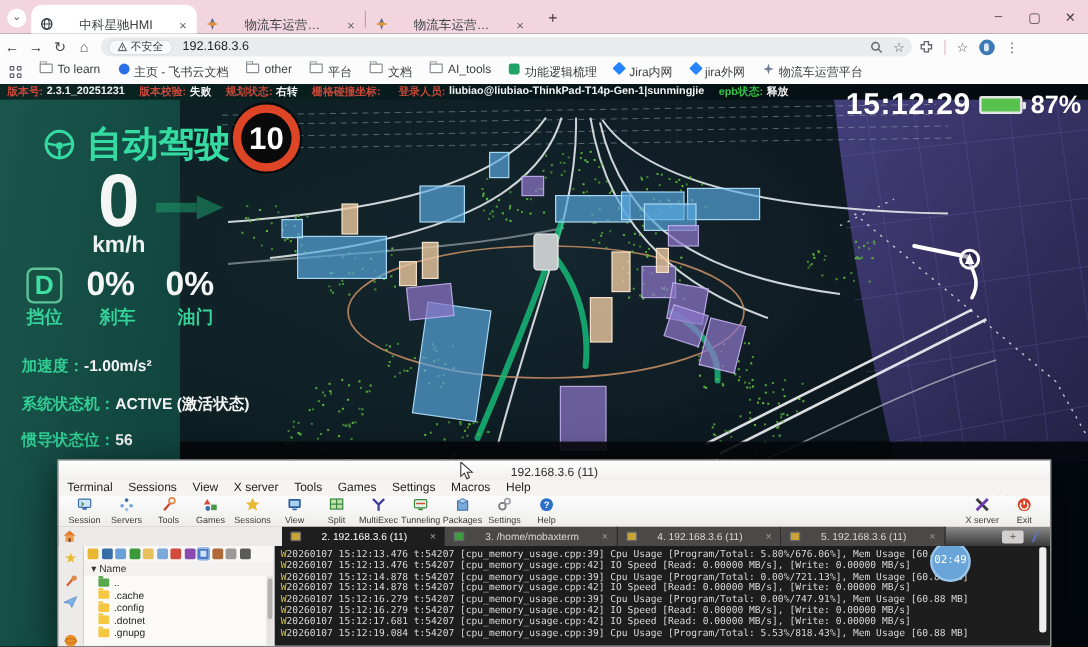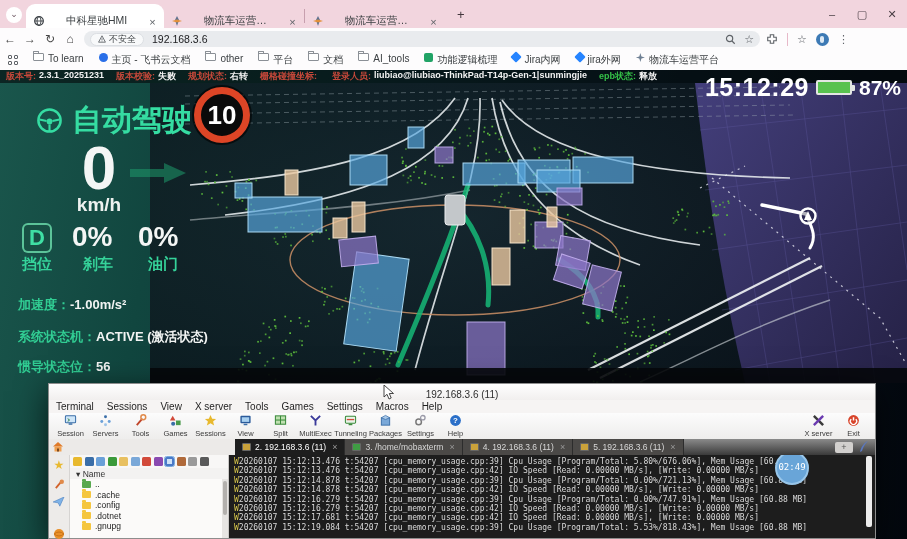--- a/index.html
+++ b/index.html
@@ -76,21 +76,21 @@
   .mb-ctl { margin-left:auto; display:flex; gap:17px; padding-right:4px; color:#444; font-size:10px; }
   .mb-menu { height:13px; background:#f6f4f3; display:flex; align-items:center; gap:13px; padding:0 7px; font-size:10px; color:#1f1f1f; }
   .mb-toolbar { height:26px; background:linear-gradient(#fcfcfc,#eeedec); display:flex; align-items:flex-start; padding:1px 4px 0; }
   .tb-btn { width:35px; display:flex; flex-direction:column; align-items:center; gap:0px; font-size:7.5px; color:#3a3a3a; }
   .tb-btn svg { width:13px; height:13px; }
   .tb-right { margin-left:auto; display:flex; }
   .mb-quick { height:16px; background:linear-gradient(#8a8a8a,#3a3a3a); display:flex; align-items:stretch; }
   .quick-wrap { width:186px; background:#eceae8; display:flex; align-items:center; gap:3px; padding:0 3px; }
   .quick-input { flex:1; height:12px; background:#fff; border:1px solid #a9a9a9; border-radius:2px; font-size:8.5px; color:#9a9a9a; padding:0 4px; line-height:11px; }
   .home-ic { width:12px; height:12px; }
-  .sess-tab { display:flex; align-items:center; gap:4px; padding:0 7px; font-size:8.5px; color:#d8d8d8; background:#4b4947; border-right:1px solid #2c2c2c; white-space:nowrap; }
+  .sess-tab { display:flex; align-items:center; gap:17px; padding:0 7px; font-size:8.5px; color:#d8d8d8; background:#4b4947; border-right:1px solid #2c2c2c; white-space:nowrap; }
   .sess-tab.active { background:#1e1e1e; color:#fff; }
   .sess-tab .st-close { color:#999; font-size:9px; margin-left:2px; }
   .st-ic { width:9px; height:8px; border-radius:1px; background:#caa23a; border:1px solid #666; }
   .st-ic.green { background:#3f9c43; }
   .tab-extra { margin-left:auto; display:flex; align-items:center; gap:6px; padding-right:6px; }
   .plus-btn { width:18px; height:11px; background:#d2d0ce; border-radius:2px; color:#555; font-size:9px; line-height:10px; text-align:center; }
   .mb-body { flex:1; display:flex; min-height:0; }
   .mb-side { width:180px; background:#f3f2f1; display:flex; border-right:1px solid #c9c7c5; }
   .side-strip { width:21px; background:#edebe9; border-right:1px solid #d6d4d2; display:flex; flex-direction:column; align-items:center; padding-top:3px; gap:7px; }
   .strip-ic { width:15px; height:15px; display:flex; align-items:center; justify-content:center; font-size:12px; }

